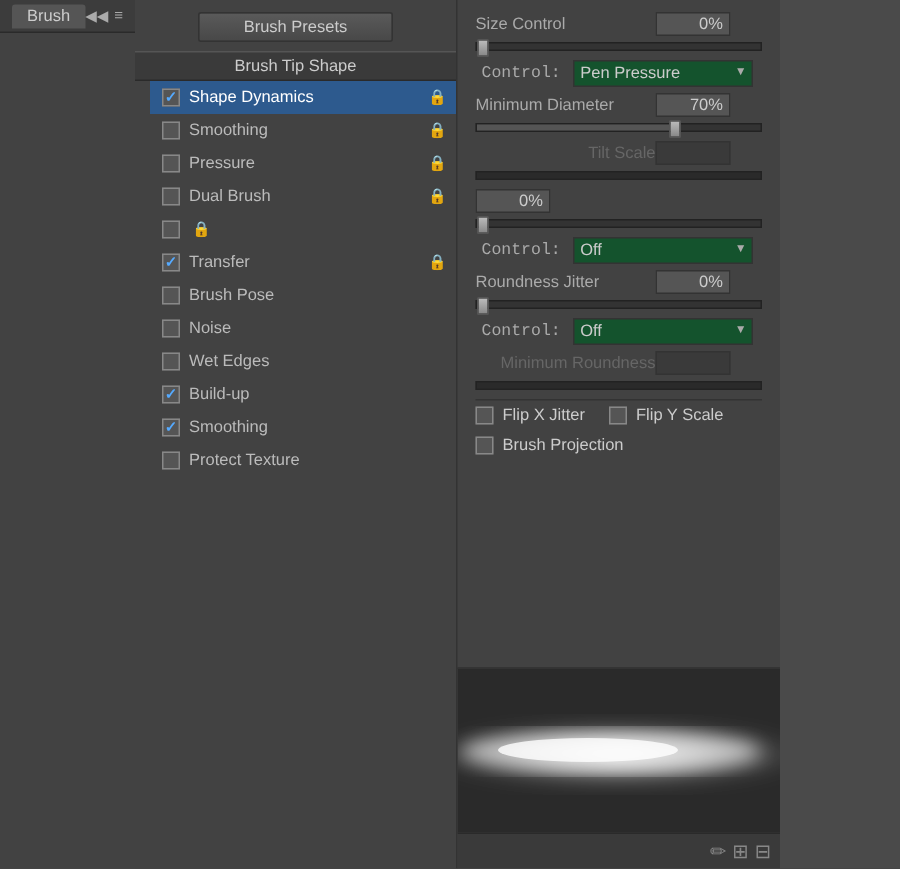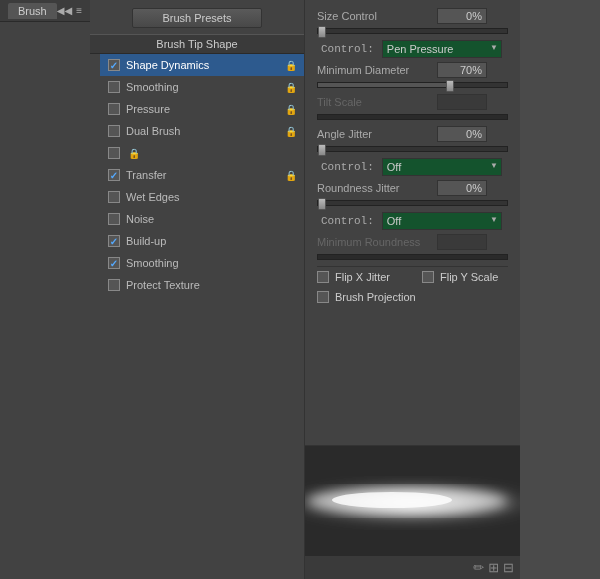--- a/index.html
+++ b/index.html
@@ -144,20 +144,21 @@
       align-items: center;
       margin-bottom: 4px;
     }
     .row-label {
       color: #aaa;
       font-size: 11px;
       min-width: 120px;
     }
     .row-label.disabled {
       color: #666;
+      text-align: right;
     }
     .row-value {
       background: #555;
       border: 1px solid #333;
       color: #ccc;
       padding: 1px 4px;
       font-size: 11px;
       width: 50px;
       text-align: right;
     }
@@ -320,29 +321,33 @@
           <div class="checkbox"></div>
           <span class="lock-icon">🔒</span>
         </div>
 
         <div class="sidebar-item">
           <div class="checkbox checked"></div>
           <span class="item-label">Transfer</span>
           <span class="lock-icon">🔒</span>
         </div>
 
+        <div class="sidebar-item">
+          <div class="checkbox"></div>
+          <span class="item-label">Brush Pose</span>
+        </div>
+
+        <div class="sidebar-item">
+          <div class="checkbox"></div>
+          <span class="item-label">Noise</span>
+        </div>
 
         <div class="sidebar-item">
           <div class="checkbox"></div>
           <span class="item-label">Wet Edges</span>
-        </div>
-
-        <div class="sidebar-item">
-          <div class="checkbox"></div>
-          <span class="item-label">Noise</span>
         </div>
 
         <div class="sidebar-item">
           <div class="checkbox checked"></div>
           <span class="item-label">Build-up</span>
         </div>
 
         <div class="sidebar-item">
           <div class="checkbox checked"></div>
           <span class="item-label">Smoothing</span>
@@ -397,21 +402,20 @@
           <span class="row-label disabled">Tilt Scale</span>
           <input class="row-value" value="" style="background: rgb(58, 58, 58); color: rgb(85, 85, 85);" readonly="">
         </div>
         <div class="slider-container">
           <div class="slider-track" style="background:#2a2a2a;border-color:#222;">
             <div class="slider-fill" style="width:0%;background:#333;"></div>
           </div>
         </div>
 
         <div class="row">
-          <span class="row-label">Angle Jitter</span>
           <input class="row-value" value="0%" readonly="" style="">
         </div>
         <div class="slider-container">
           <div class="slider-track">
             <div class="slider-fill" style="width:0%"></div>
             <div class="slider-thumb" style="left:0px"></div>
           </div>
         </div>
 
         <div class="control-row">
@@ -454,21 +458,21 @@
           <input class="row-value" value="" style="background: rgb(58, 58, 58); color: rgb(85, 85, 85);" readonly="">
         </div>
         <div class="slider-container">
           <div class="slider-track" style="background:#2a2a2a;border-color:#222;">
             <div class="slider-fill" style="width:0%;background:#333;"></div>
           </div>
         </div>
 
         <hr class="section-divider">
 
-        <div style="display:flex;gap:32px;margin-bottom:4px;">
+        <div style="display:flex;gap:16px;margin-bottom:4px;">
           <div class="checkbox-row">
             <div class="small-checkbox"></div>
             <span>Flip X Jitter</span>
           </div>
           <div class="checkbox-row">
             <div class="small-checkbox"></div>
             <span>Flip Y Scale</span>
           </div>
         </div>
 

